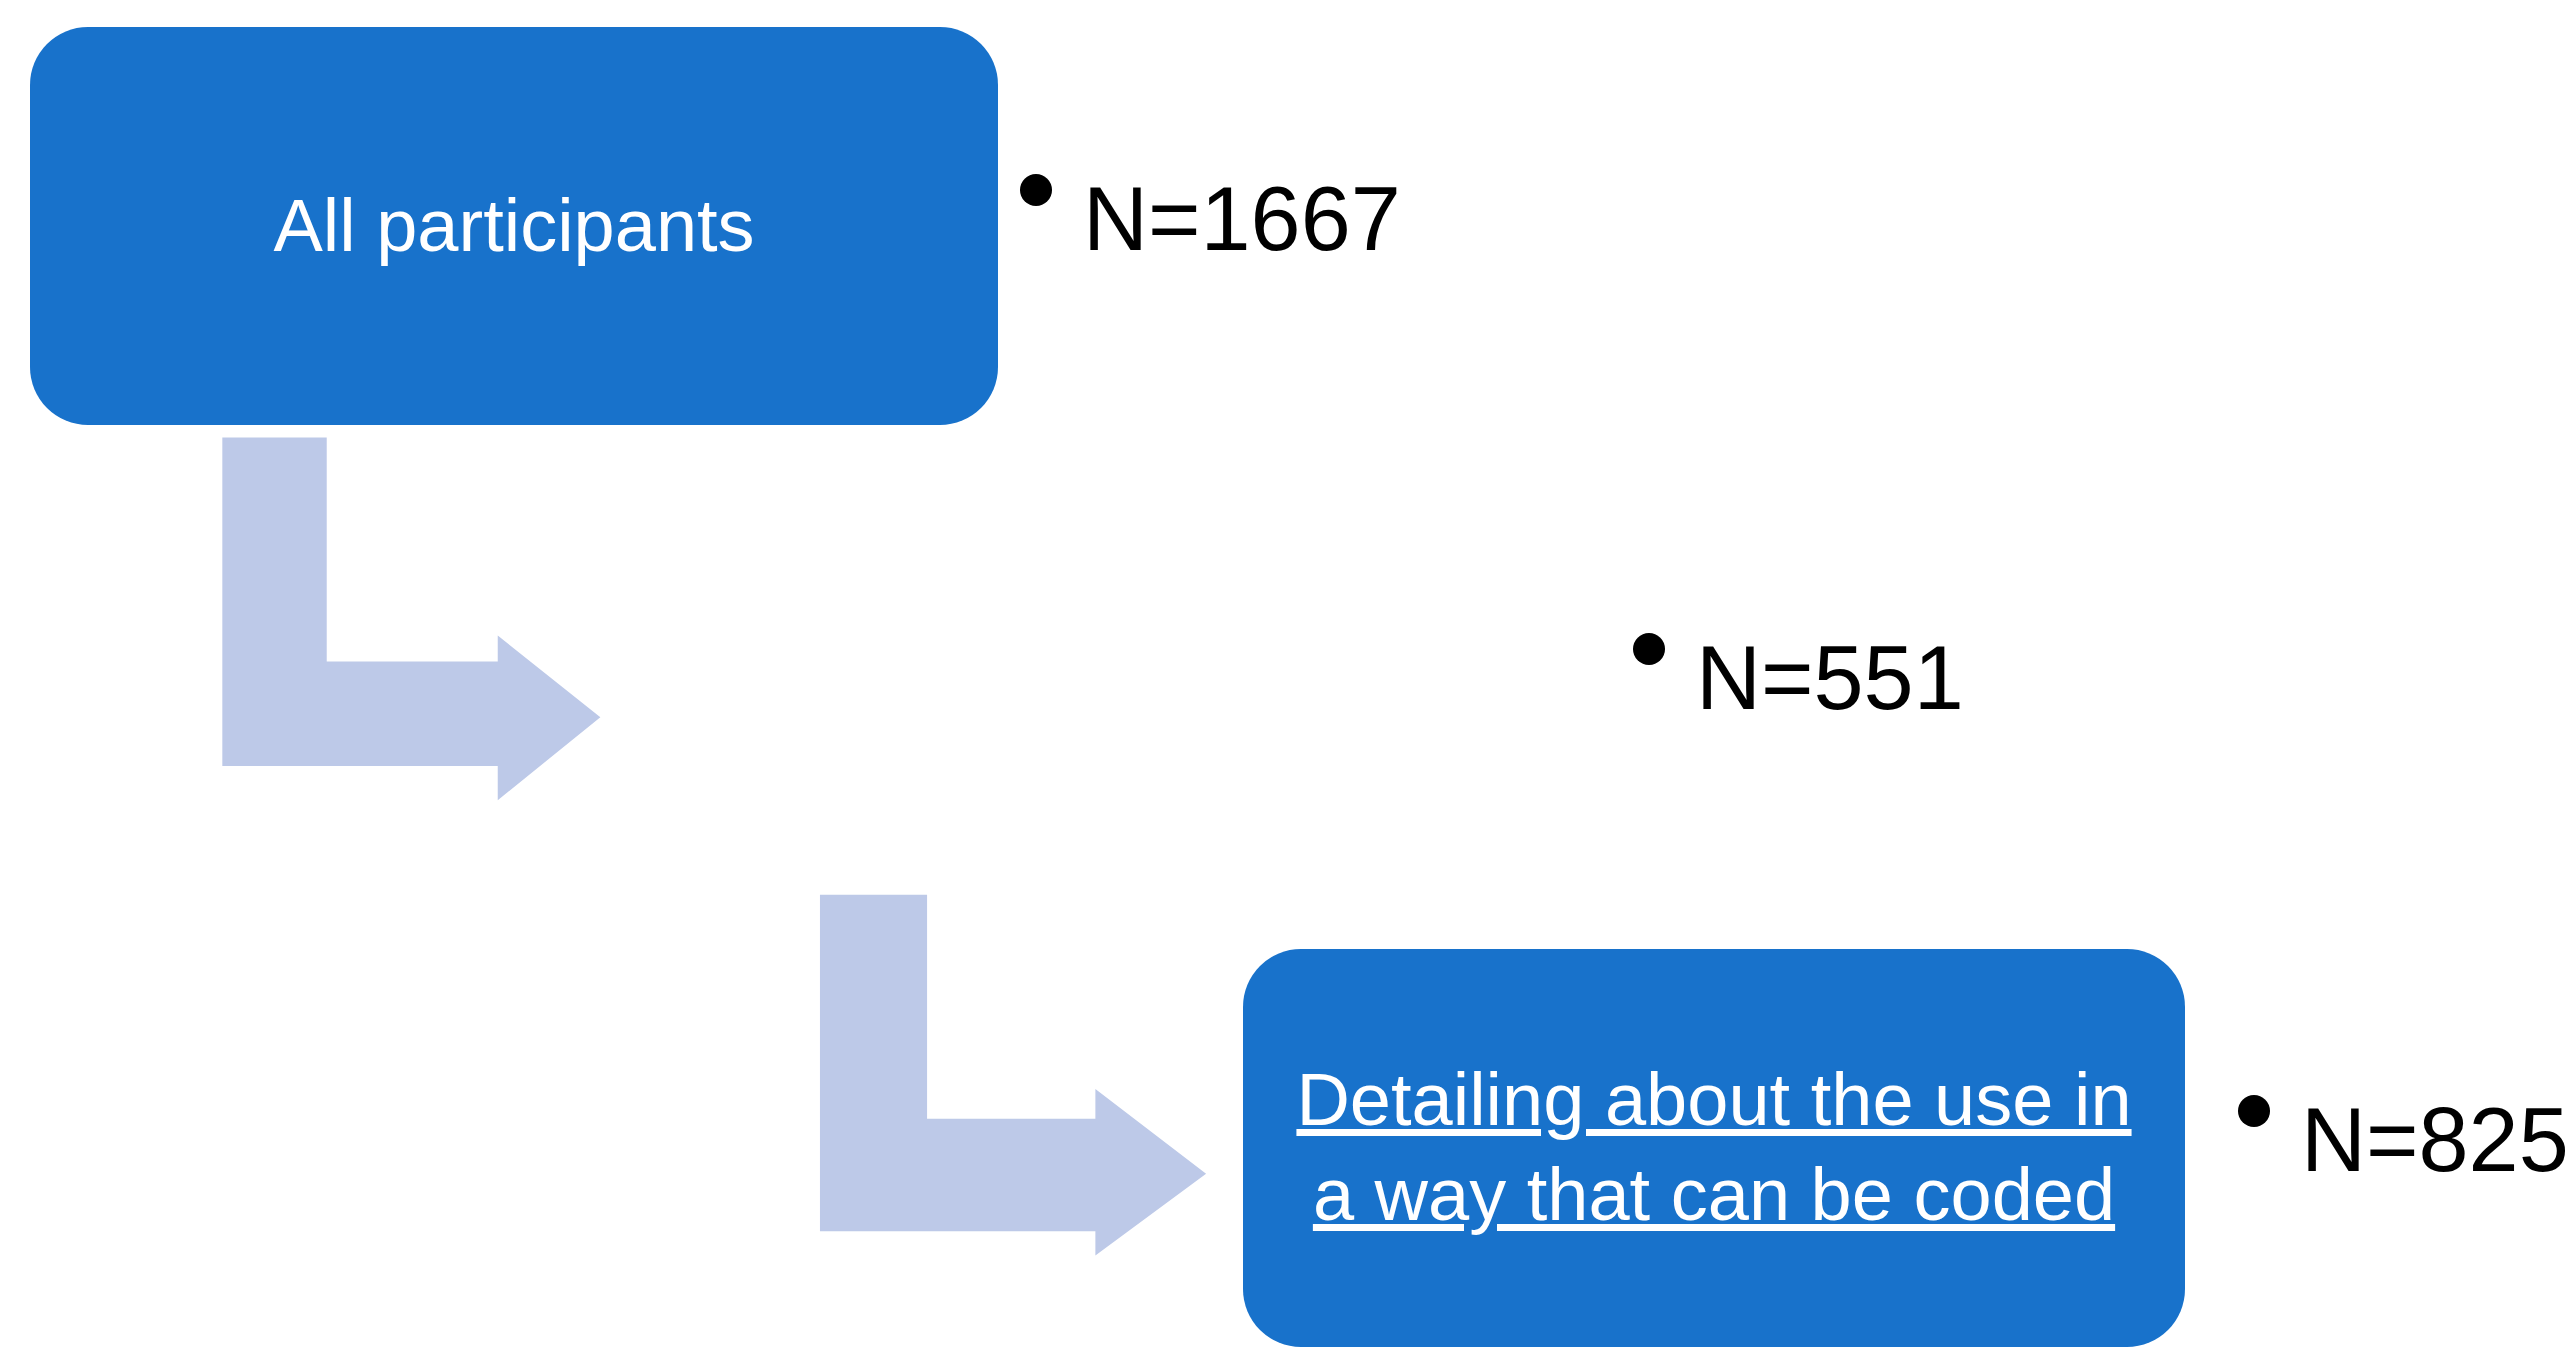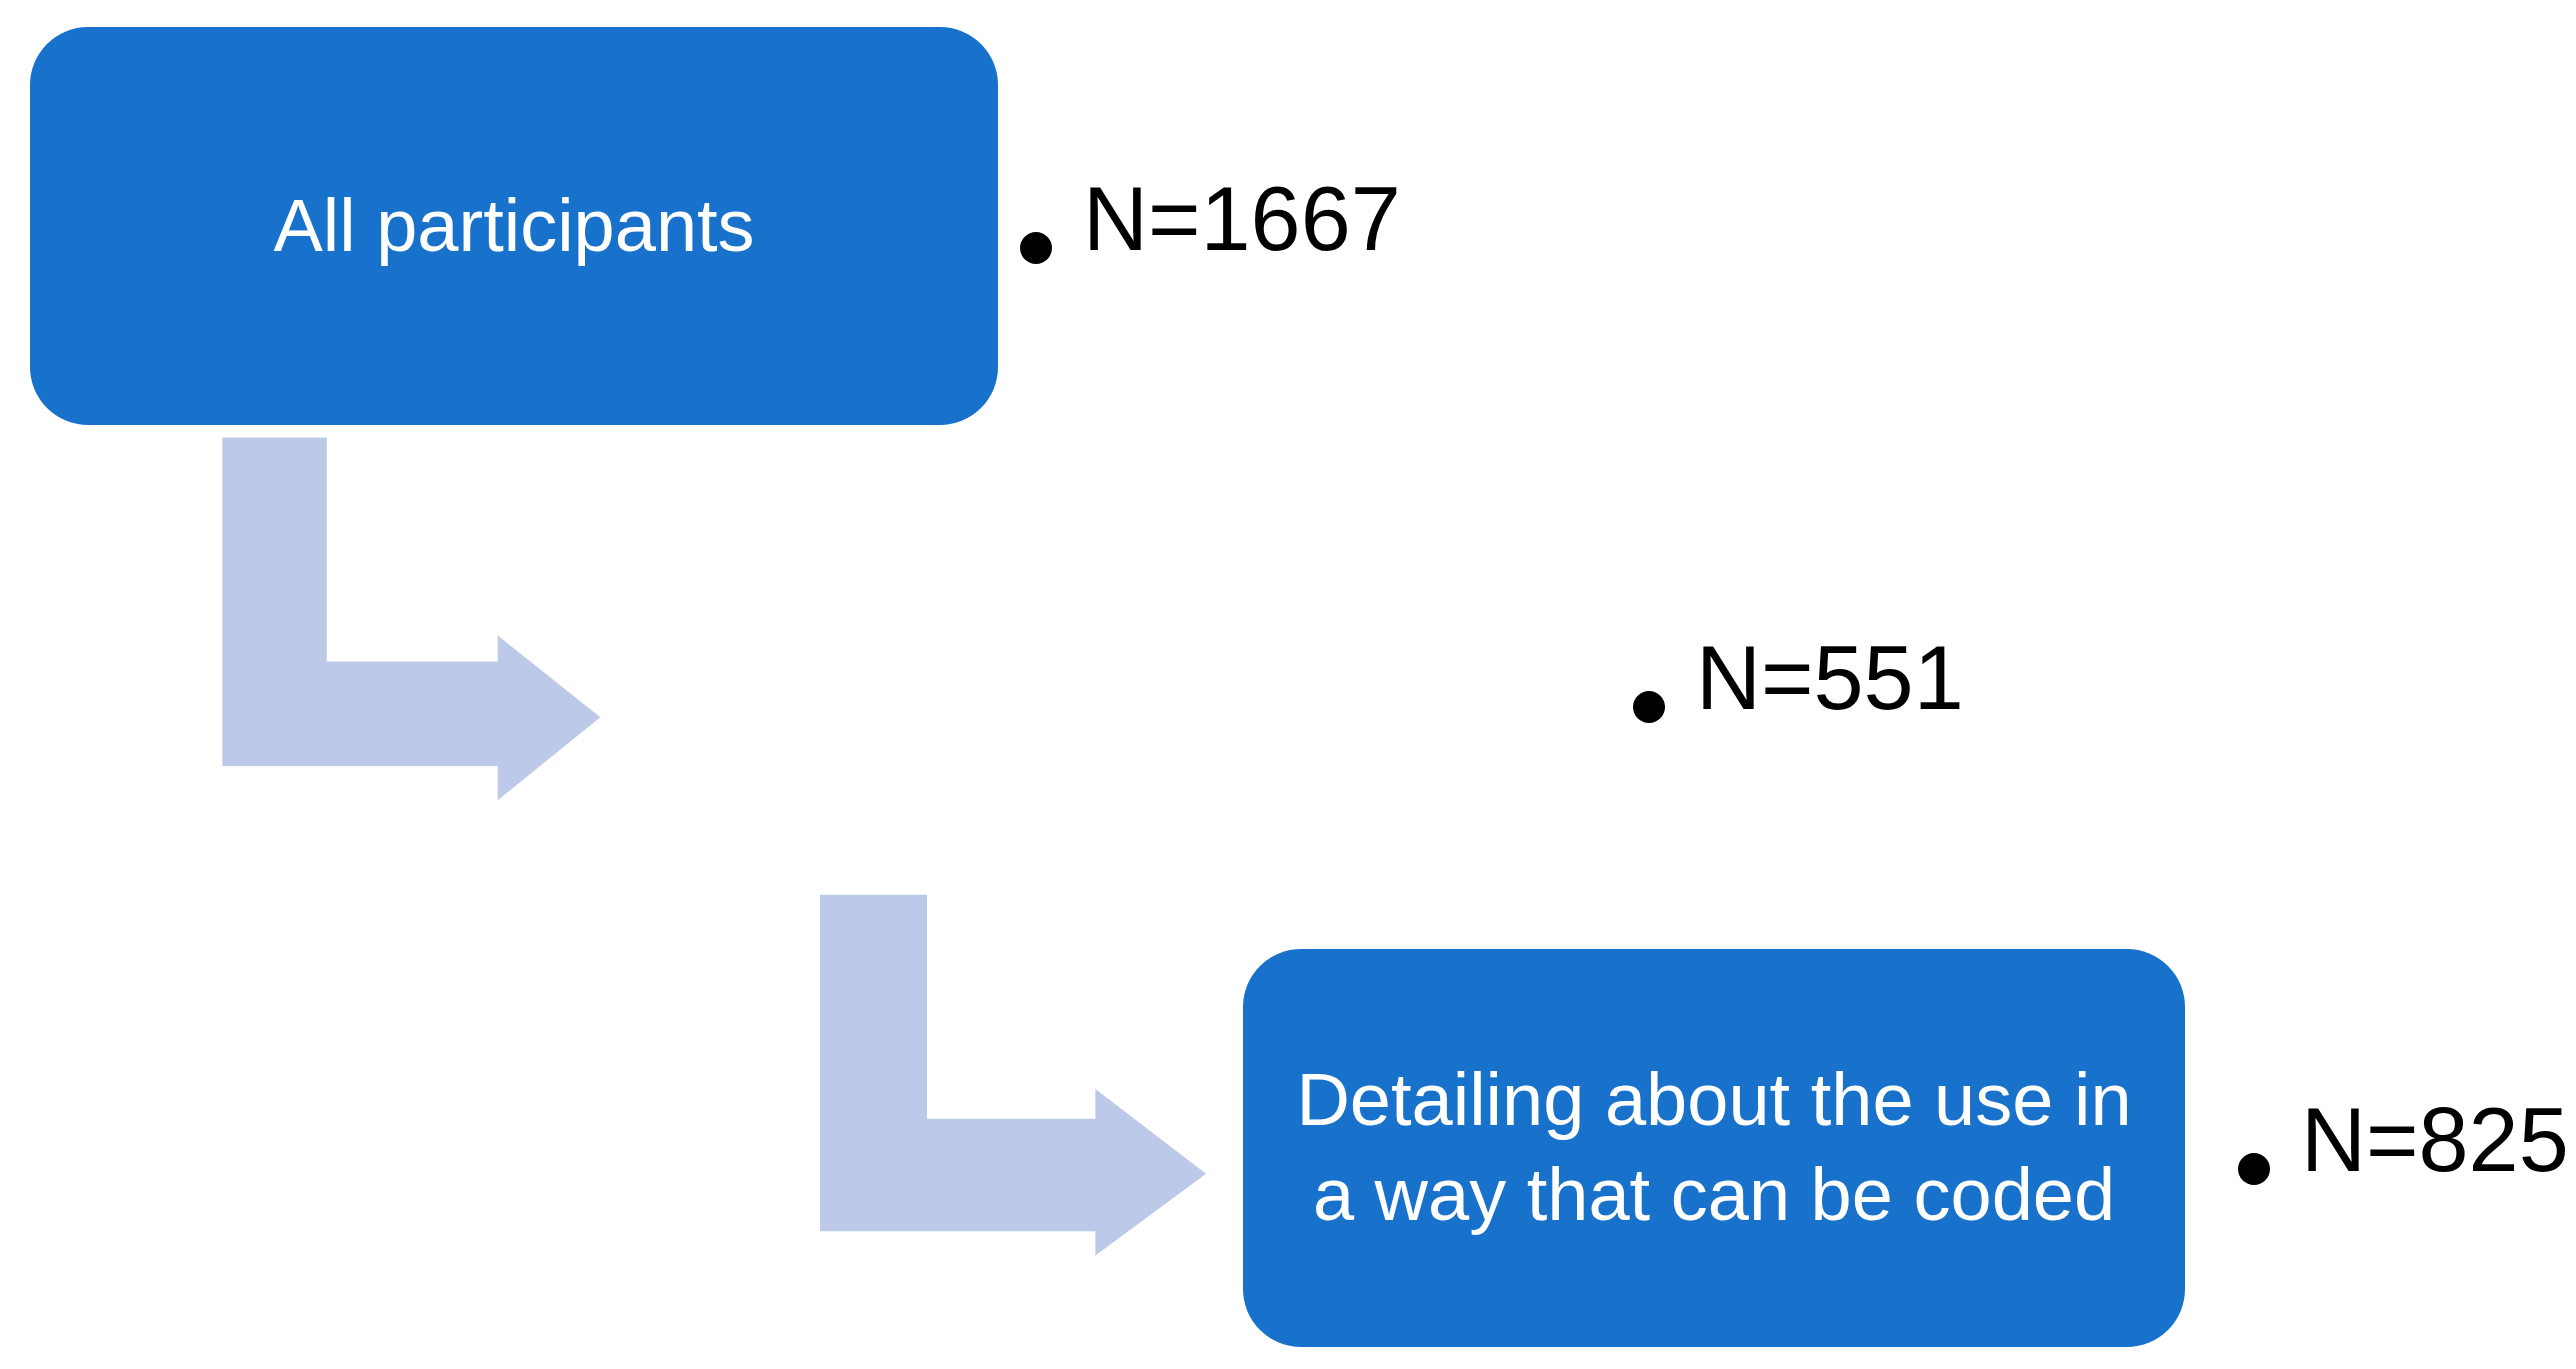--- a/index.html
+++ b/index.html
@@ -39,25 +39,25 @@
     color: var(--box-text);
     font-size: 74px;
     line-height: 1.28;
     text-align: center;
   }
   .box1 { left: 30px;   top: 27px;   width: 968px; height: 398px; }
   .box2 { left: 644px;  top: 493px;  width: 945px; height: 384px; }
   .box3 { left: 1243px; top: 949px; width: 942px; height: 398px; }
   .box1 .box-label { max-width: 810px; }
   .box2 .box-label { max-width: 738px; }
-  .box3 .box-label { max-width: 855px; }
+  .box3 .box-label { max-width: 855px; text-decoration: underline; }
   .callout {
     position: absolute;
     display: flex;
-    align-items: flex-end;
+    align-items: flex-start;
     gap: 31px;
     transform: translateY(-50%);
     white-space: nowrap;
   }
   .dot {
     width: 32px;
     height: 32px;
     border-radius: 50%;
     background: var(--count-text);
     flex: 0 0 auto;

